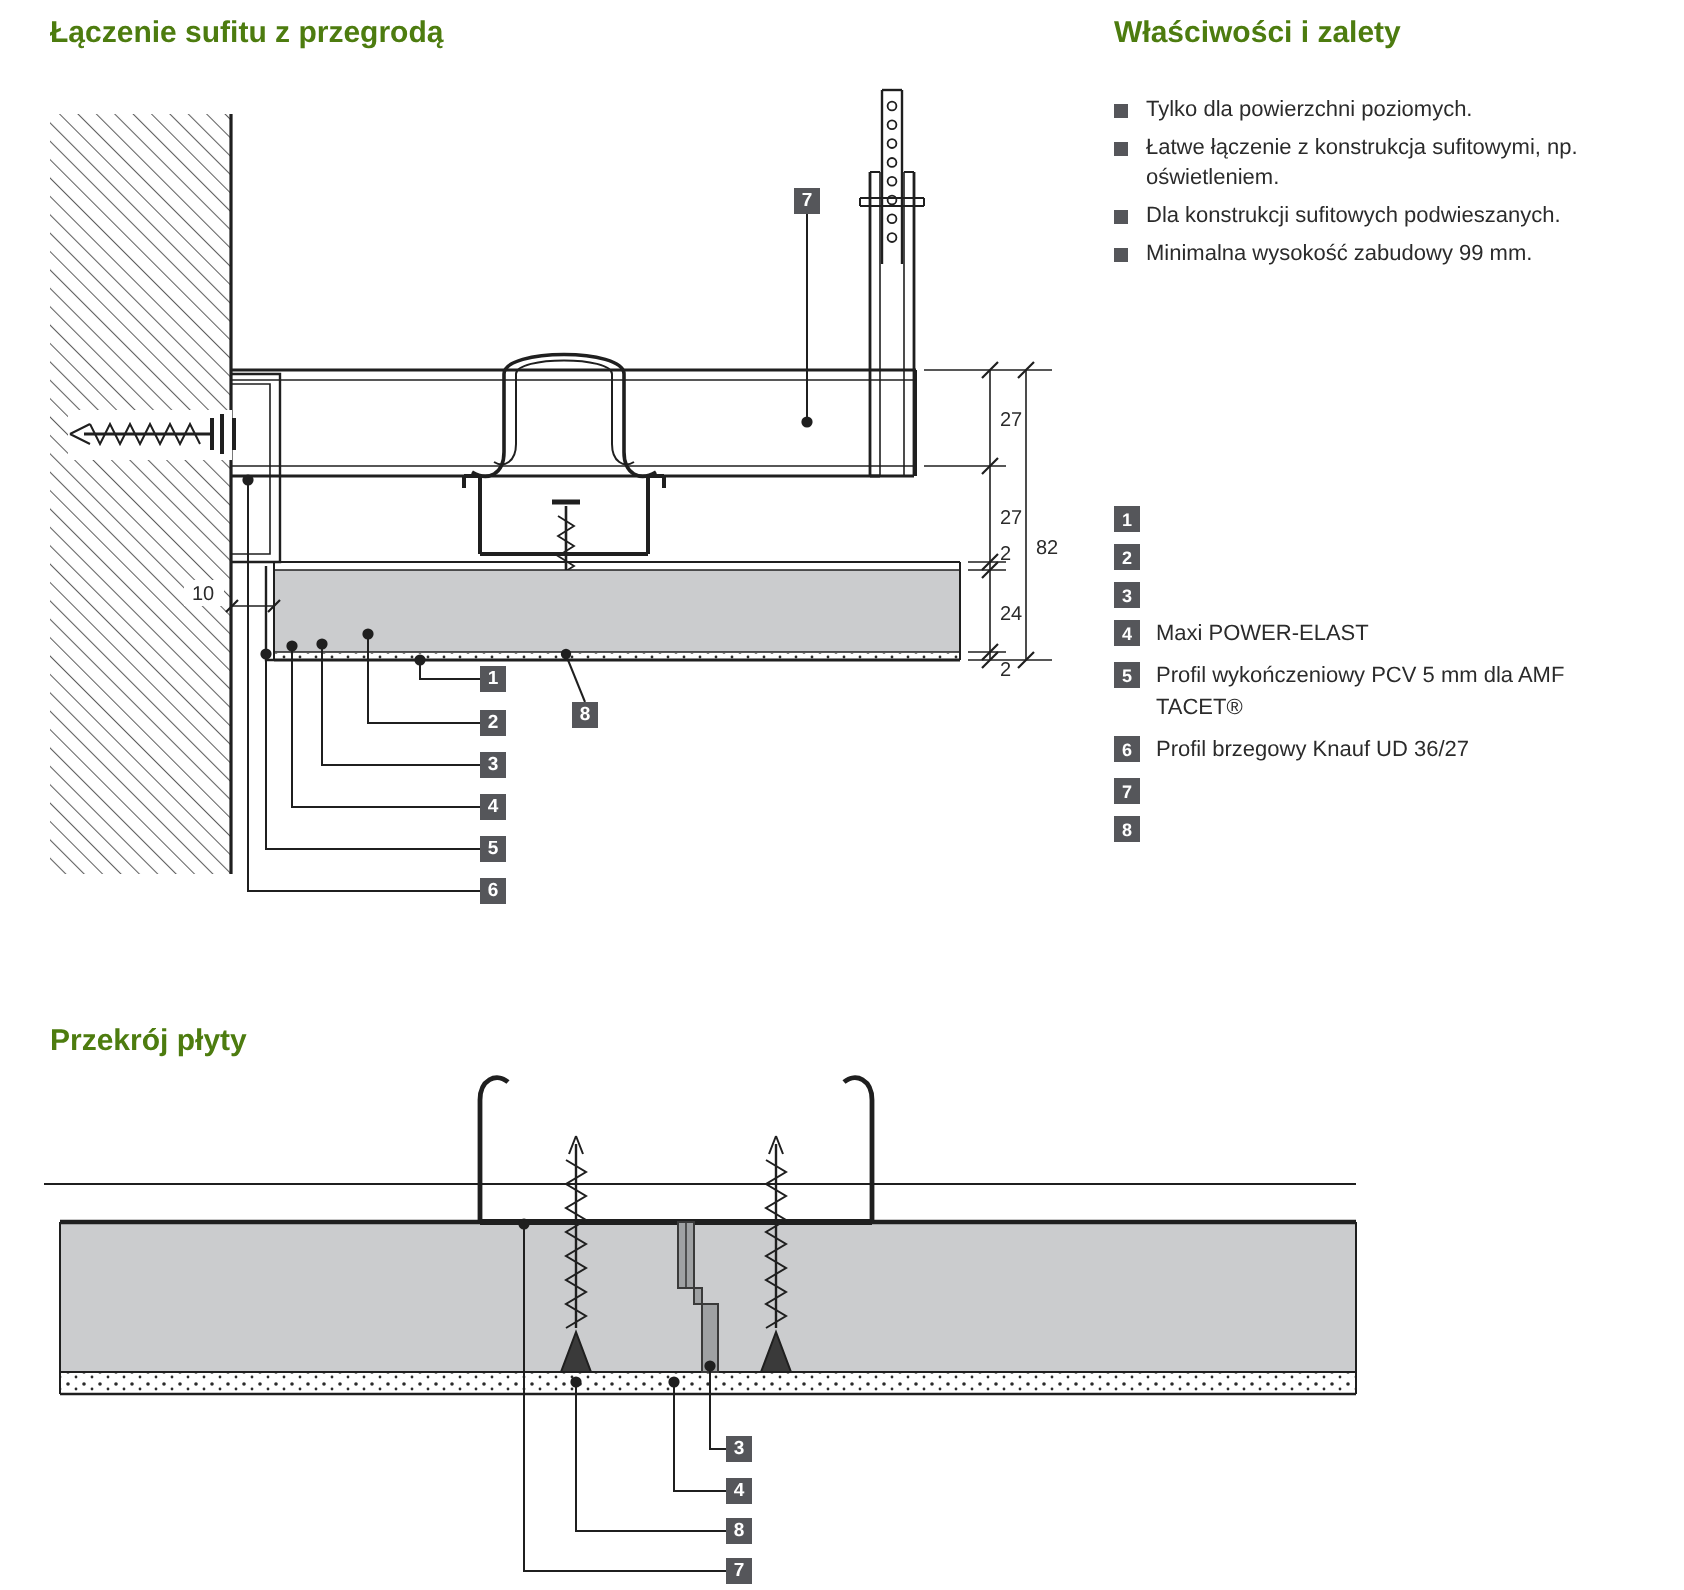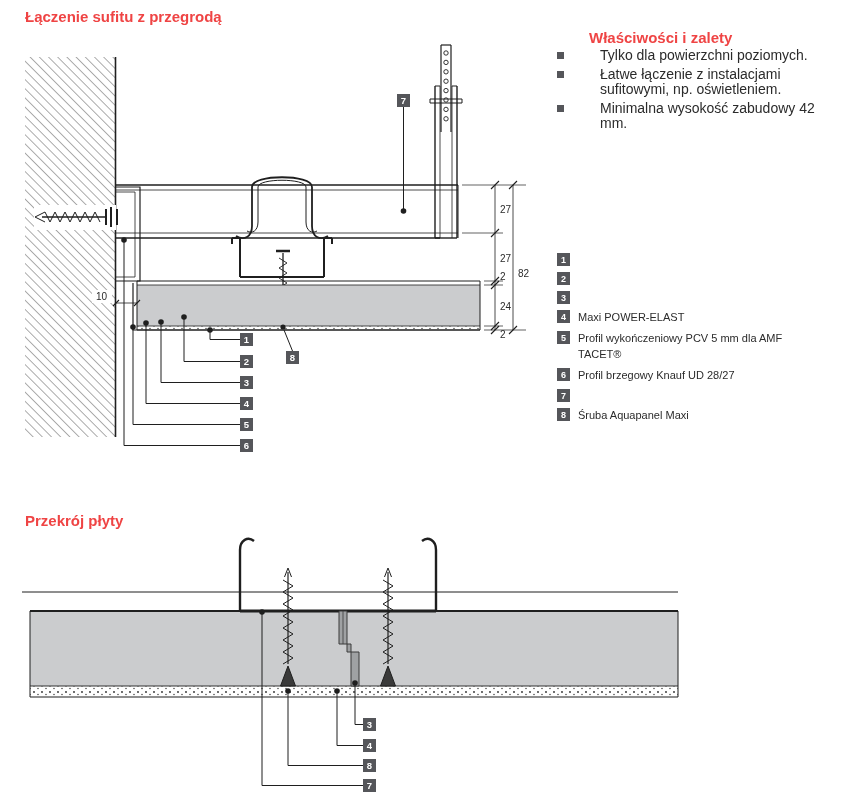--- a/index.html
+++ b/index.html
@@ -1,23 +1,23 @@
 <!DOCTYPE html>
 <html><head>
 <meta charset="utf-8">
 <style>
   html,body{margin:0;padding:0;background:#fff;}
   .page{position:relative;width:842px;height:795px;background:#fff;overflow:hidden;
         font-family:"Liberation Sans",sans-serif;color:#2b2b2b;}
-  .h-title{position:absolute;font-size:15px;font-weight:bold;color:#ef4444;white-space:nowrap;}
+  .h-title{position:absolute;font-size:15px;font-weight:bold;color:#4d7c0f;white-space:nowrap;}
   #title-detail{left:25px;top:8px;}
-  #title-props{left:589px;top:8px;margin-top:21px;}
+  #title-props{left:557px;top:8px;}
   #title-cross{left:25px;top:512px;}
   .props-list{position:absolute;left:557px;top:48px;width:276px;}
-  .bullet-row{display:flex;margin-bottom:4px;font-size:14px;line-height:15px;gap:27px;}
+  .bullet-row{display:flex;margin-bottom:4px;font-size:11px;line-height:15px;}
   .sq{width:7px;height:7px;background:#55565a;margin:4px 9px 0 0;flex:0 0 7px;}
   .legend-list{position:absolute;left:557px;top:252px;width:276px;}
   .legend-row{display:flex;margin-bottom:5px;font-size:11px;line-height:16px;}
   .num{width:13px;height:13px;background:#55565a;color:#fff;font-size:9px;font-weight:bold;
        display:flex;align-items:center;justify-content:center;margin:1px 8px 0 0;flex:0 0 13px;}
   .legend-text{width:240px;}
   .callout{position:absolute;width:13px;height:13px;background:#55565a;color:#fff;
            font-size:9.5px;font-weight:bold;display:flex;align-items:center;justify-content:center;}
   svg.drawing{position:absolute;left:0;top:0;}
   svg text{font-family:"Liberation Sans",sans-serif;font-size:10px;fill:#2b2b2b;}
@@ -234,25 +234,29 @@
   <div class="callout" style="left:363px;top:759px;">8</div>
   <div class="callout" style="left:363px;top:779px;">7</div>
 
   <div class="props-list">
     <div class="bullet-row">
       <span class="sq"></span>
       <span>Tylko dla powierzchni poziomych.</span>
     </div>
     <div class="bullet-row">
       <span class="sq"></span>
-      <span>Łatwe łączenie z instalacjami sufitowymi, np. oświetleniem.</span>
-    </div>
-    <div class="bullet-row">
-      <span class="sq"></span>
-      <span>Minimalna wysokość zabudowy 42 mm.</span>
+      <span>Łatwe łączenie z konstrukcja sufitowymi, np. oświetleniem.</span>
+    </div>
+    <div class="bullet-row">
+      <span class="sq"></span>
+      <span>Dla konstrukcji sufitowych podwieszanych.</span>
+    </div>
+    <div class="bullet-row">
+      <span class="sq"></span>
+      <span>Minimalna wysokość zabudowy 99 mm.</span>
     </div>
   </div>
 
   <div class="legend-list">
     <div class="legend-row">
       <span class="num">1</span>
     </div>
     <div class="legend-row">
       <span class="num">2</span>
     </div>
@@ -262,24 +266,23 @@
     <div class="legend-row">
       <span class="num">4</span>
       <span class="legend-text">Maxi POWER-ELAST</span>
     </div>
     <div class="legend-row">
       <span class="num">5</span>
       <span class="legend-text">Profil wykończeniowy PCV 5 mm dla AMF TACET®</span>
     </div>
     <div class="legend-row">
       <span class="num">6</span>
-      <span class="legend-text">Profil brzegowy Knauf UD 28/27</span>
+      <span class="legend-text">Profil brzegowy Knauf UD 36/27</span>
     </div>
     <div class="legend-row">
       <span class="num">7</span>
     </div>
     <div class="legend-row">
       <span class="num">8</span>
-      <span class="legend-text">Śruba Aquapanel Maxi</span>
     </div>
   </div>
 
 </div>
 
 </body></html>

